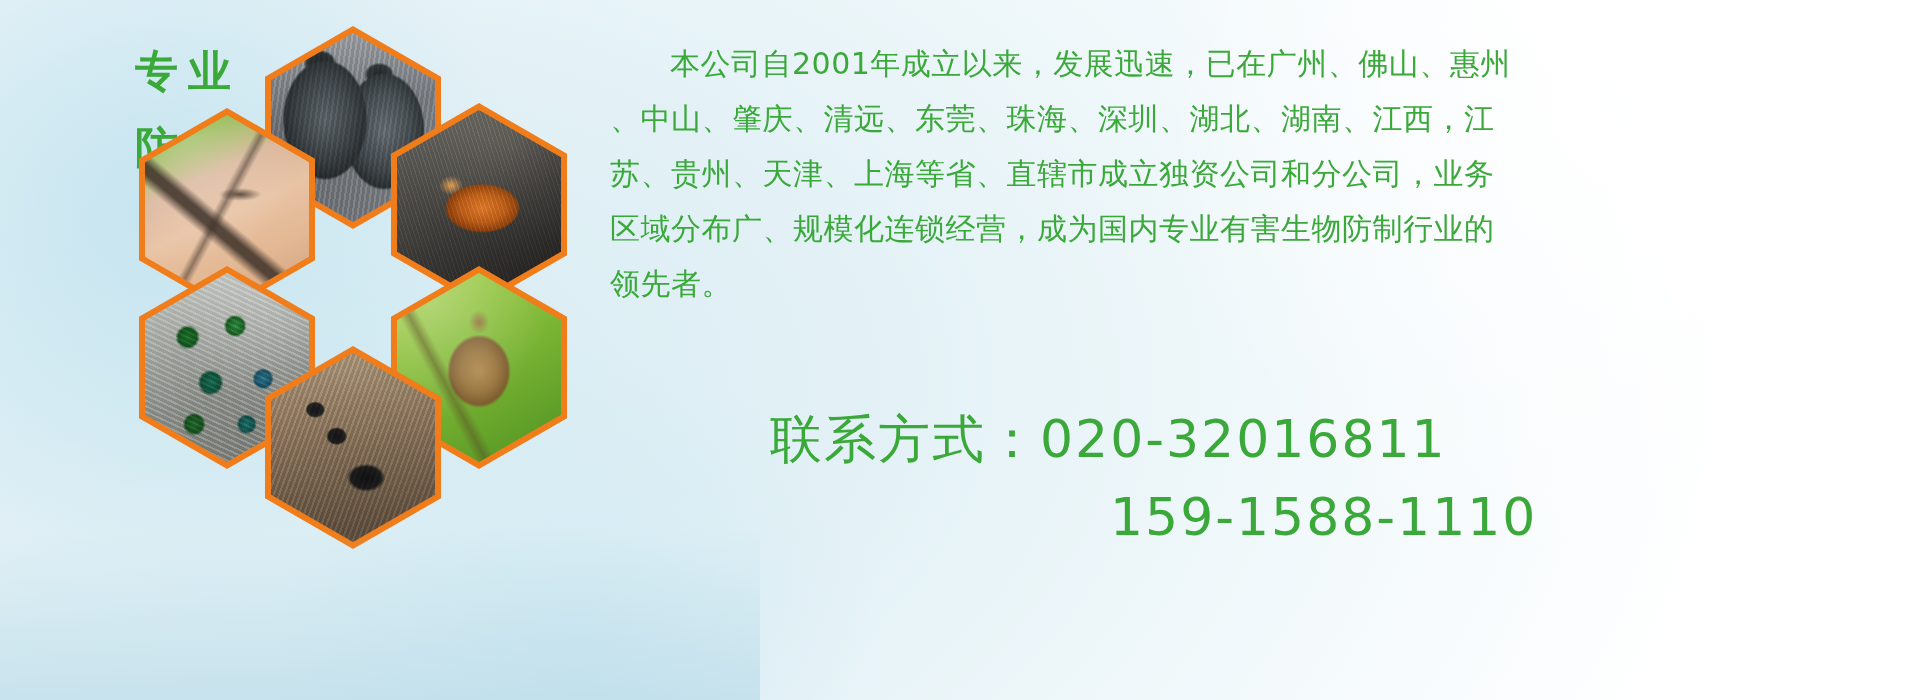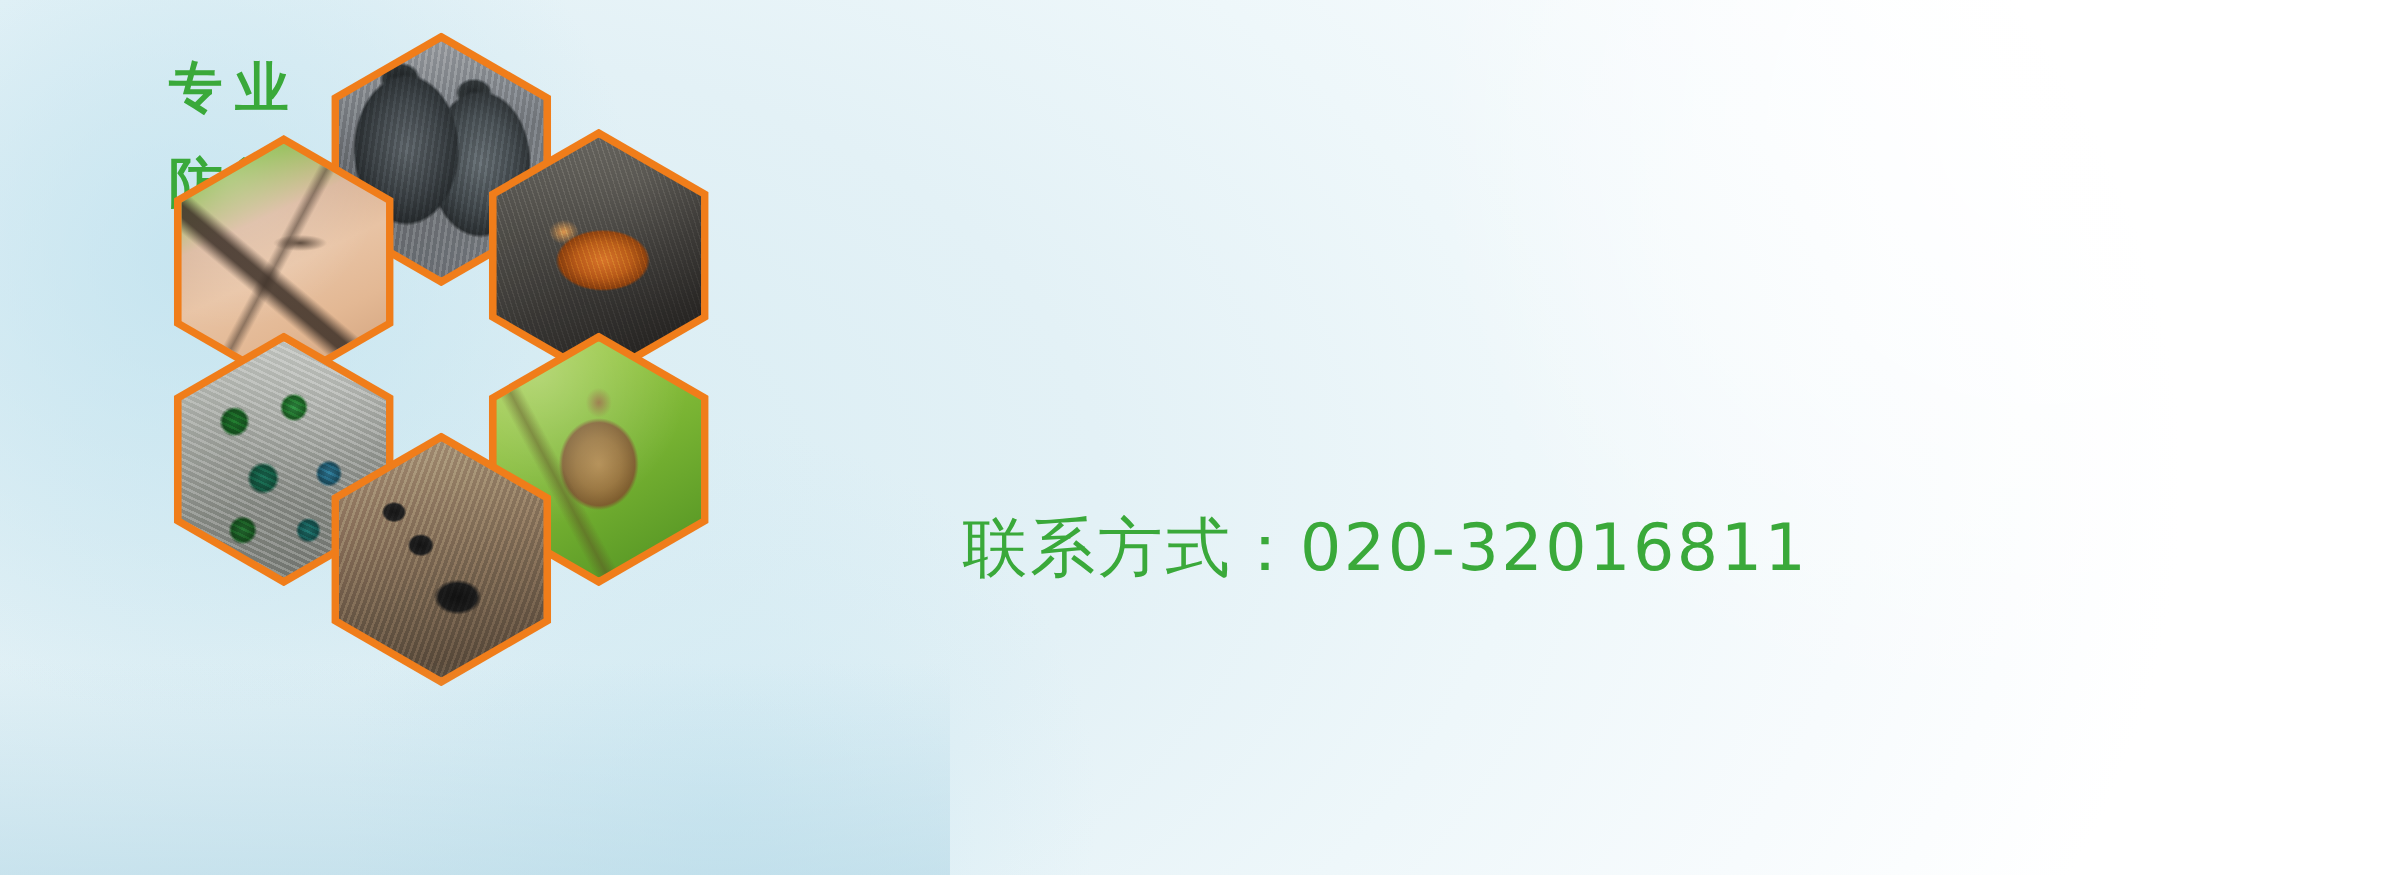--- a/index.html
+++ b/index.html
@@ -228,18 +228,26 @@
       <div class="inner ph-ant"></div>
     </div>
 
     <div class="hex-label">
       <div class="line">专业</div>
       <div class="line">防治</div>
     </div>
 
   </div>
 
+  <div class="copy">
+    <p class="first">本公司自2001年成立以来，发展迅速，已在广州、佛山、惠州</p>
+    <p>、中山、肇庆、清远、东莞、珠海、深圳、湖北、湖南、江西，江</p>
+    <p>苏、贵州、天津、上海等省、直辖市成立独资公司和分公司，业务</p>
+    <p>区域分布广、规模化连锁经营，成为国内专业有害生物防制行业的</p>
+    <p>领先者。</p>
+  </div>
 
   <div class="contact">
     <div class="row">联系方式：020-32016811</div>
+    <div class="row second">159-1588-1110</div>
   </div>
 
 </div>
 
 </body></html>

